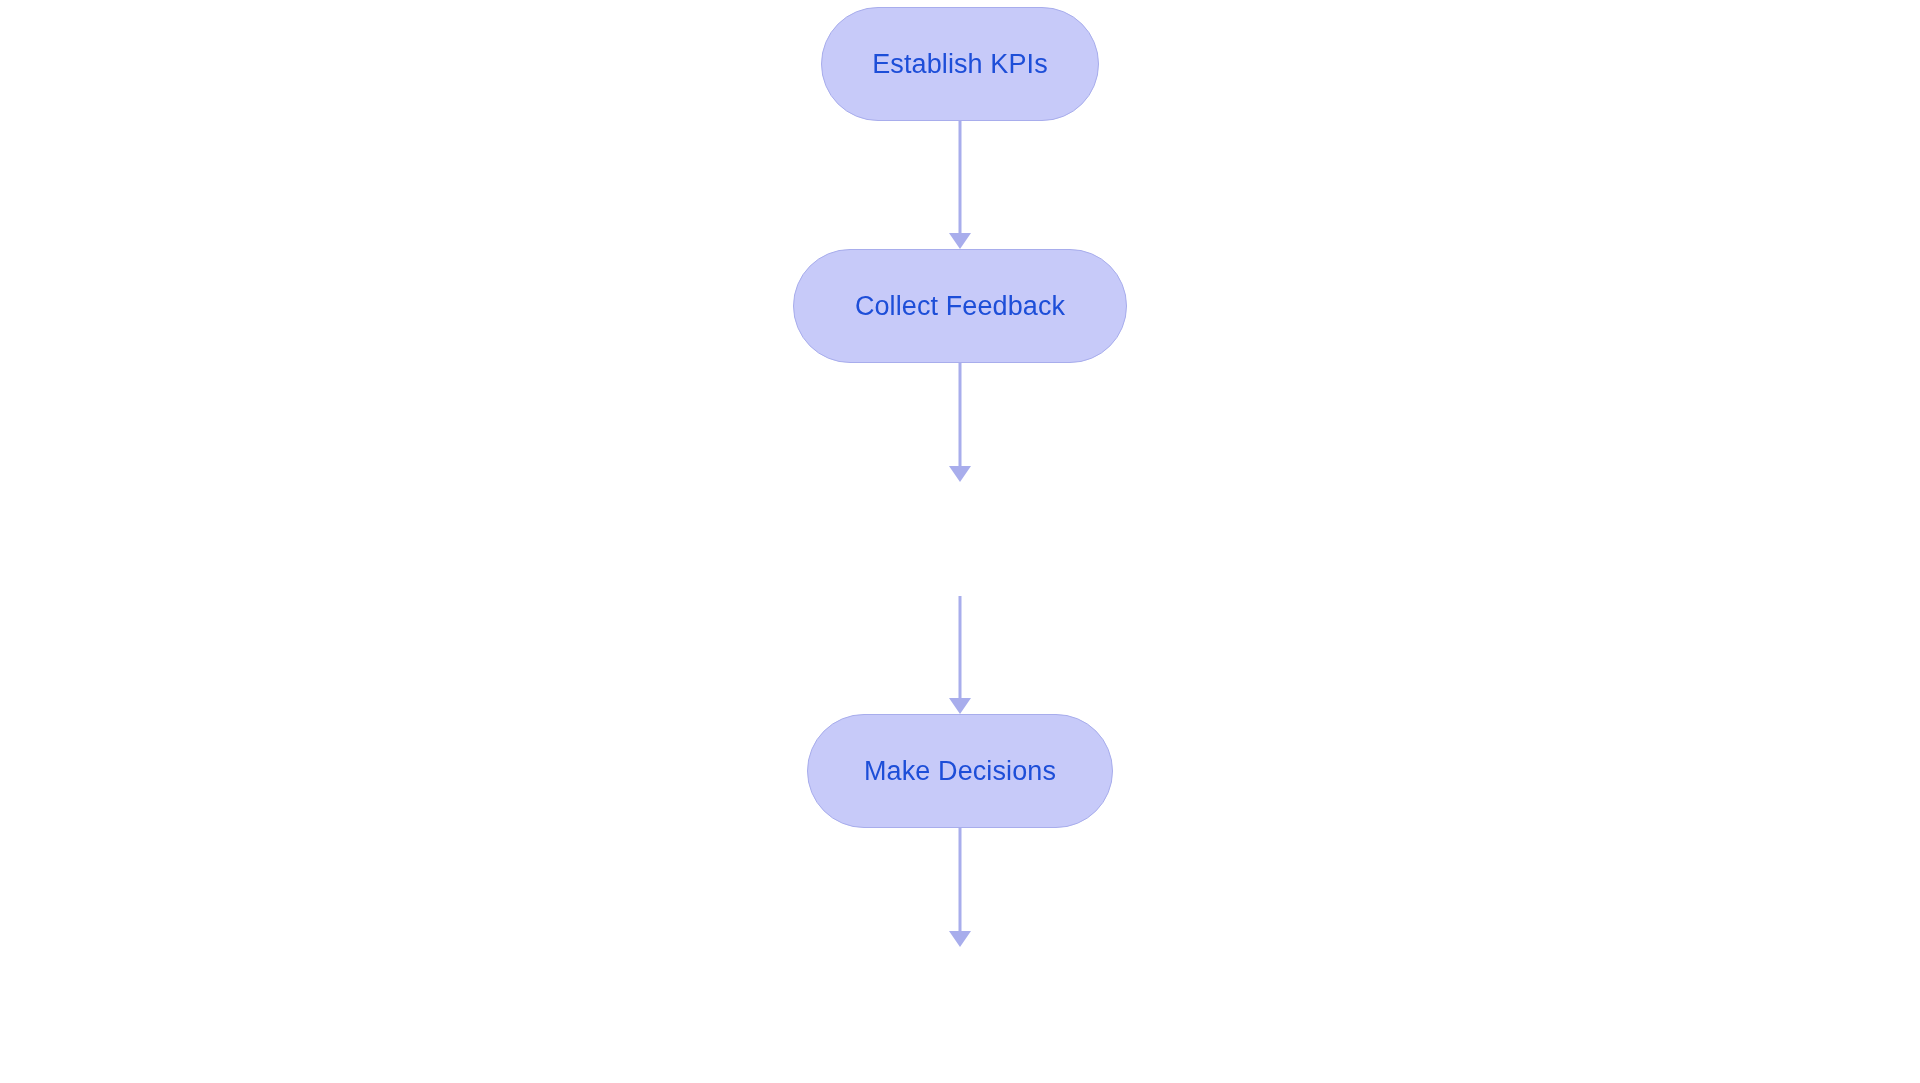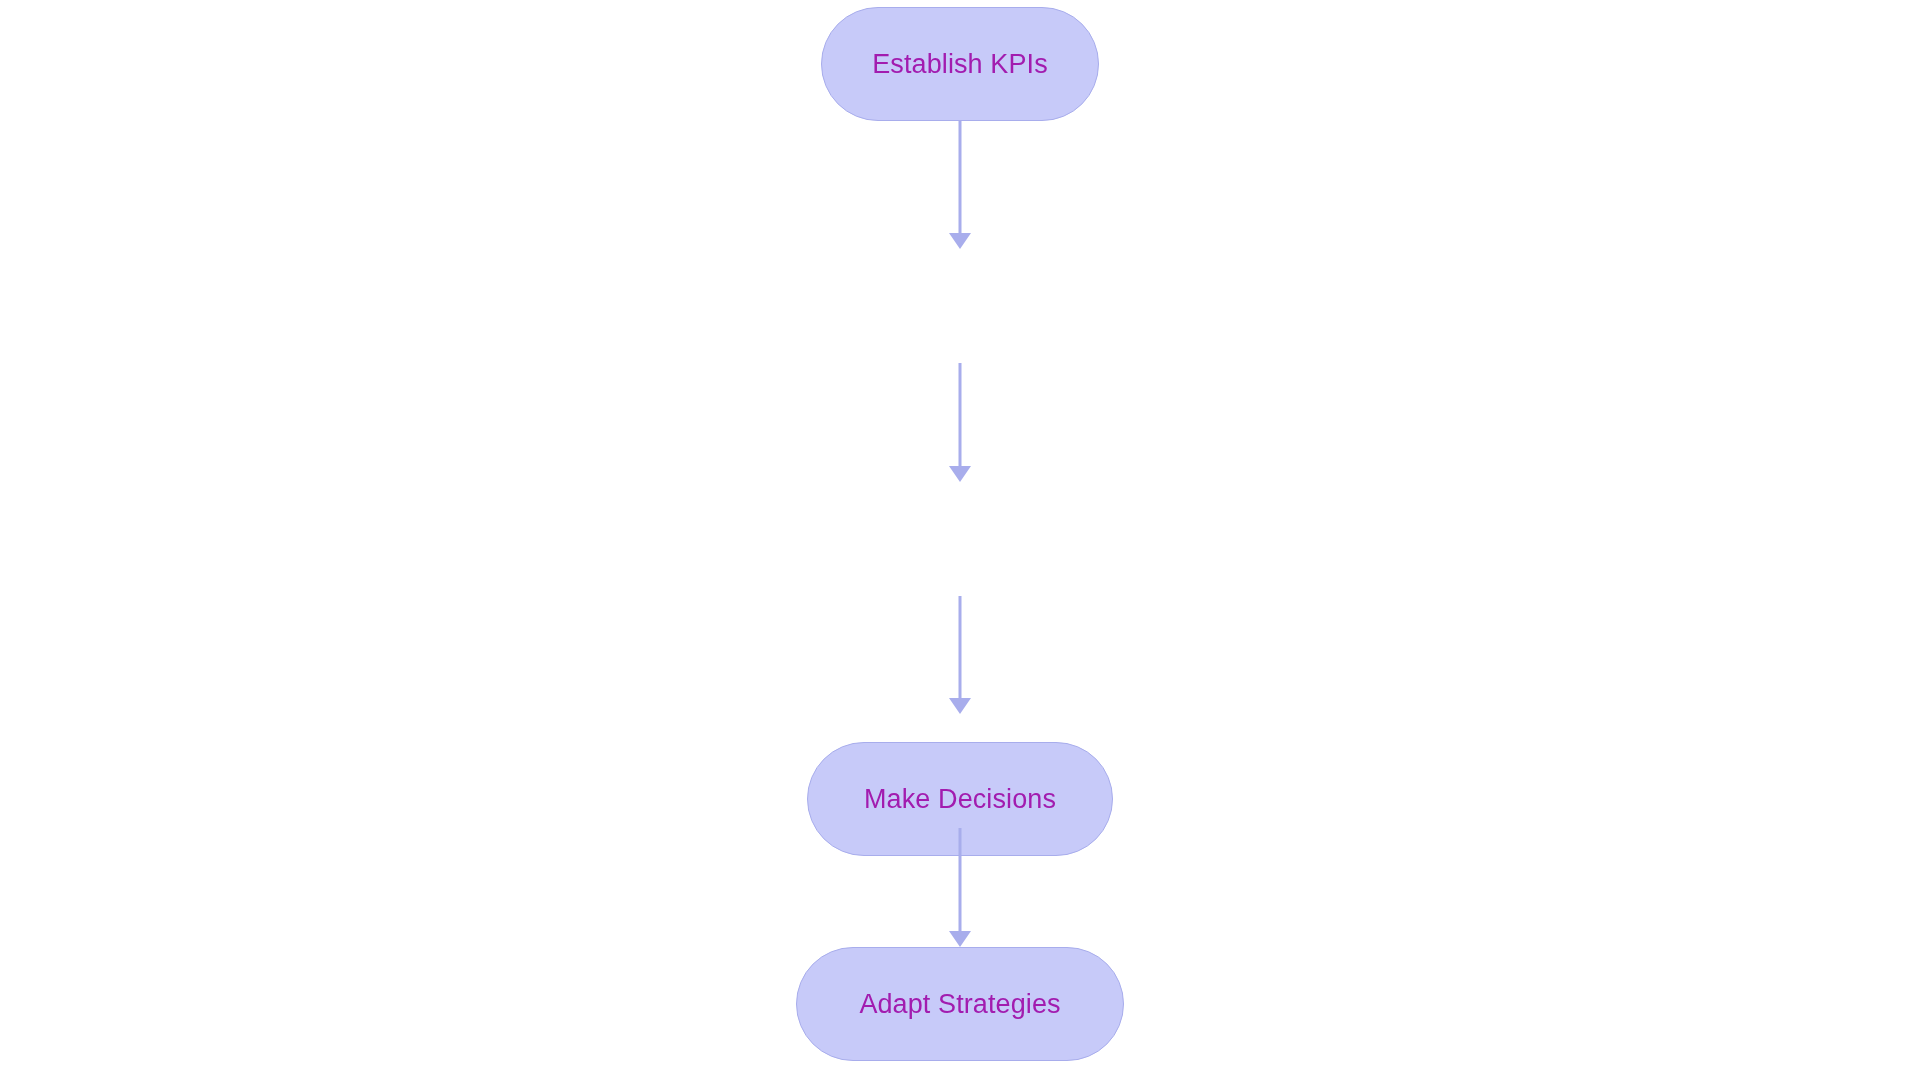--- a/index.html
+++ b/index.html
@@ -30,33 +30,33 @@
     background: #c7caf9;
     border: 1.6px solid #a8adec;
     border-radius: 57px;
     display: flex;
     align-items: center;
     justify-content: center;
     left: 50%;
     transform: translateX(-50%);
   }
   .node-label {
-    color: #a21caf;
+    color: #1d4ed8;
     font-family: "Liberation Sans", sans-serif;
     font-size: 27px;
     font-weight: 400;
     letter-spacing: 0.1px;
     white-space: nowrap;
     line-height: 1;
   }
 
   .node-0 { top: 7px;    width: 278px; }
   .node-1 { top: 249px;  width: 334px; }
   .node-2 { top: 482px;  width: 270px; }
-  .node-3 { top: 742px;  width: 306px; justify-content: center; }
+  .node-3 { top: 714px;  width: 306px; justify-content: center; }
   .node-4 { top: 947px;  width: 328px; }
 
   
   .connector {
     position: absolute;
     left: 50%;
     transform: translateX(-50%);
     width: 24px;
   }
   .connector .conn-line {
@@ -95,20 +95,23 @@
 
   <div class="node node-0">
     <span class="node-label">Establish KPIs</span>
   </div>
 
   <div class="connector connector-0">
     <div class="conn-line"></div>
     <div class="conn-head"></div>
   </div>
 
+  <div class="node node-1">
+    <span class="node-label">Collect Feedback</span>
+  </div>
 
   <div class="connector connector-1">
     <div class="conn-line"></div>
     <div class="conn-head"></div>
   </div>
 
 
   <div class="connector connector-2">
     <div class="conn-line"></div>
     <div class="conn-head"></div>
@@ -116,17 +119,14 @@
 
   <div class="node node-3">
     <span class="node-label">Make Decisions</span>
   </div>
 
   <div class="connector connector-3">
     <div class="conn-line"></div>
     <div class="conn-head"></div>
   </div>
 
-  <div class="node node-4">
-    <span class="node-label">Adapt Strategies</span>
-  </div>
 
 </div>
 
 </body></html>

